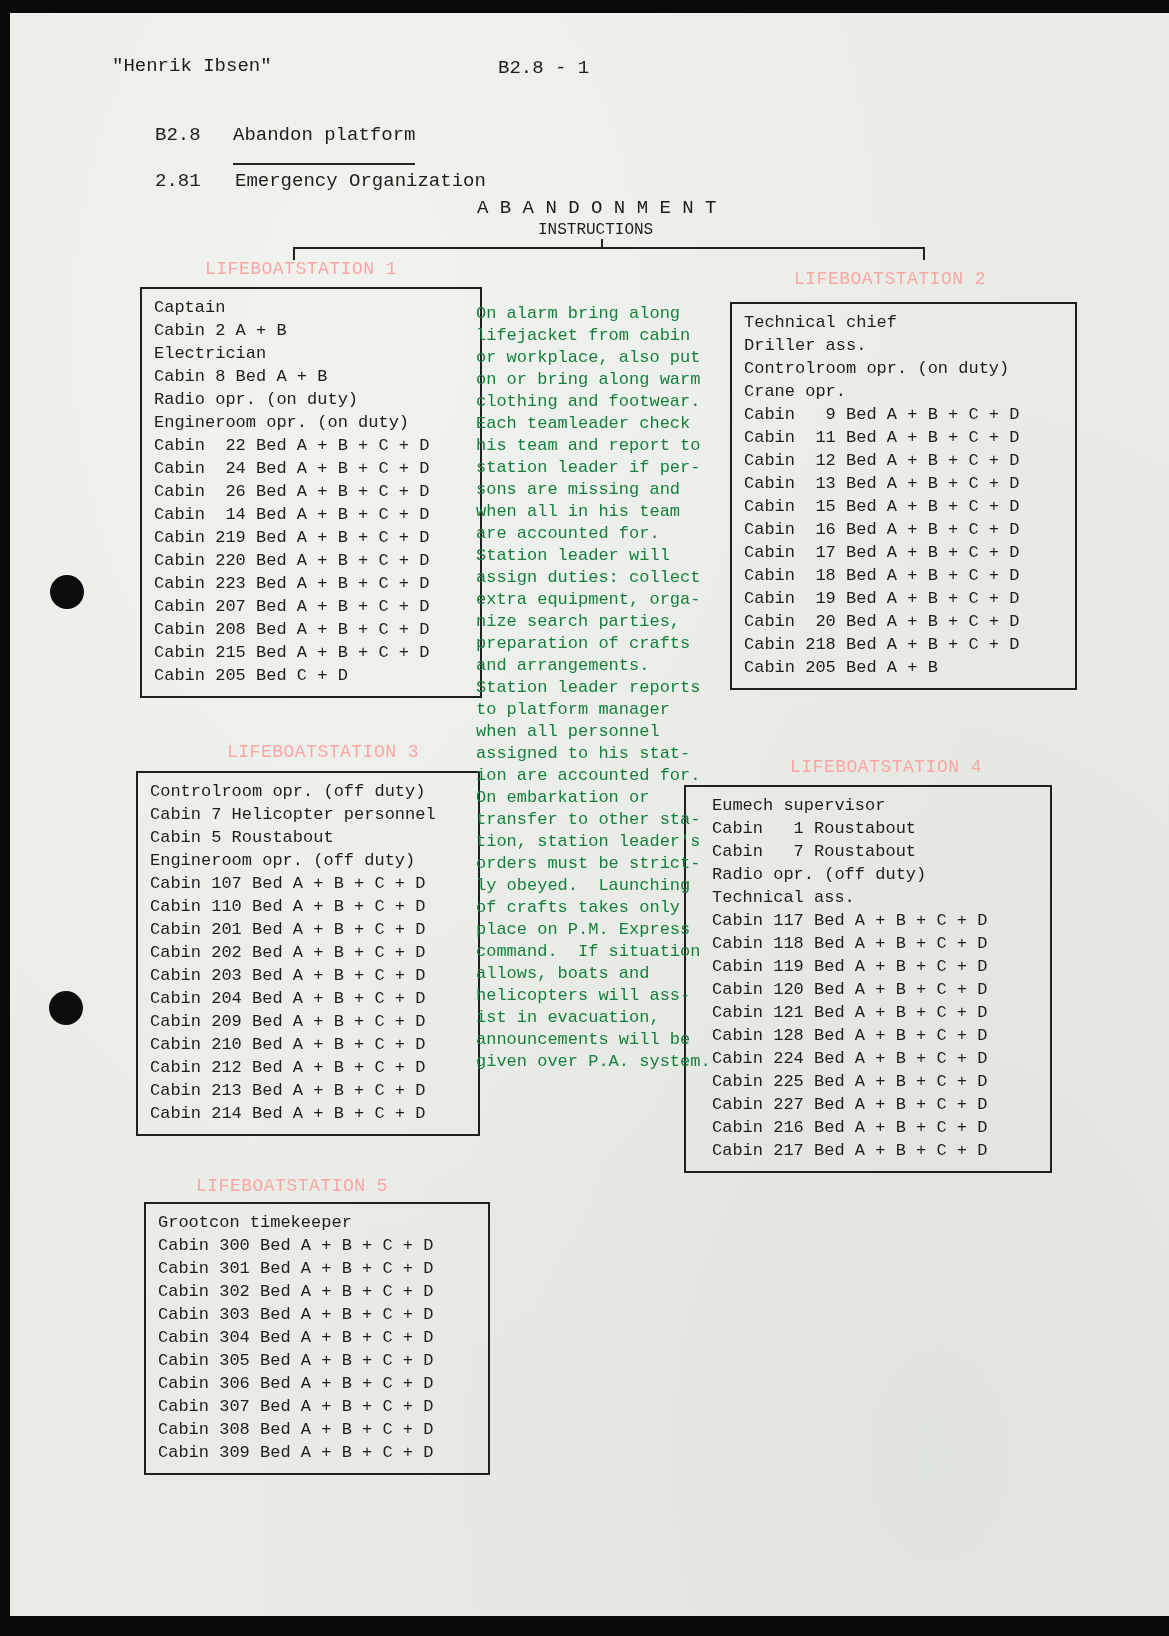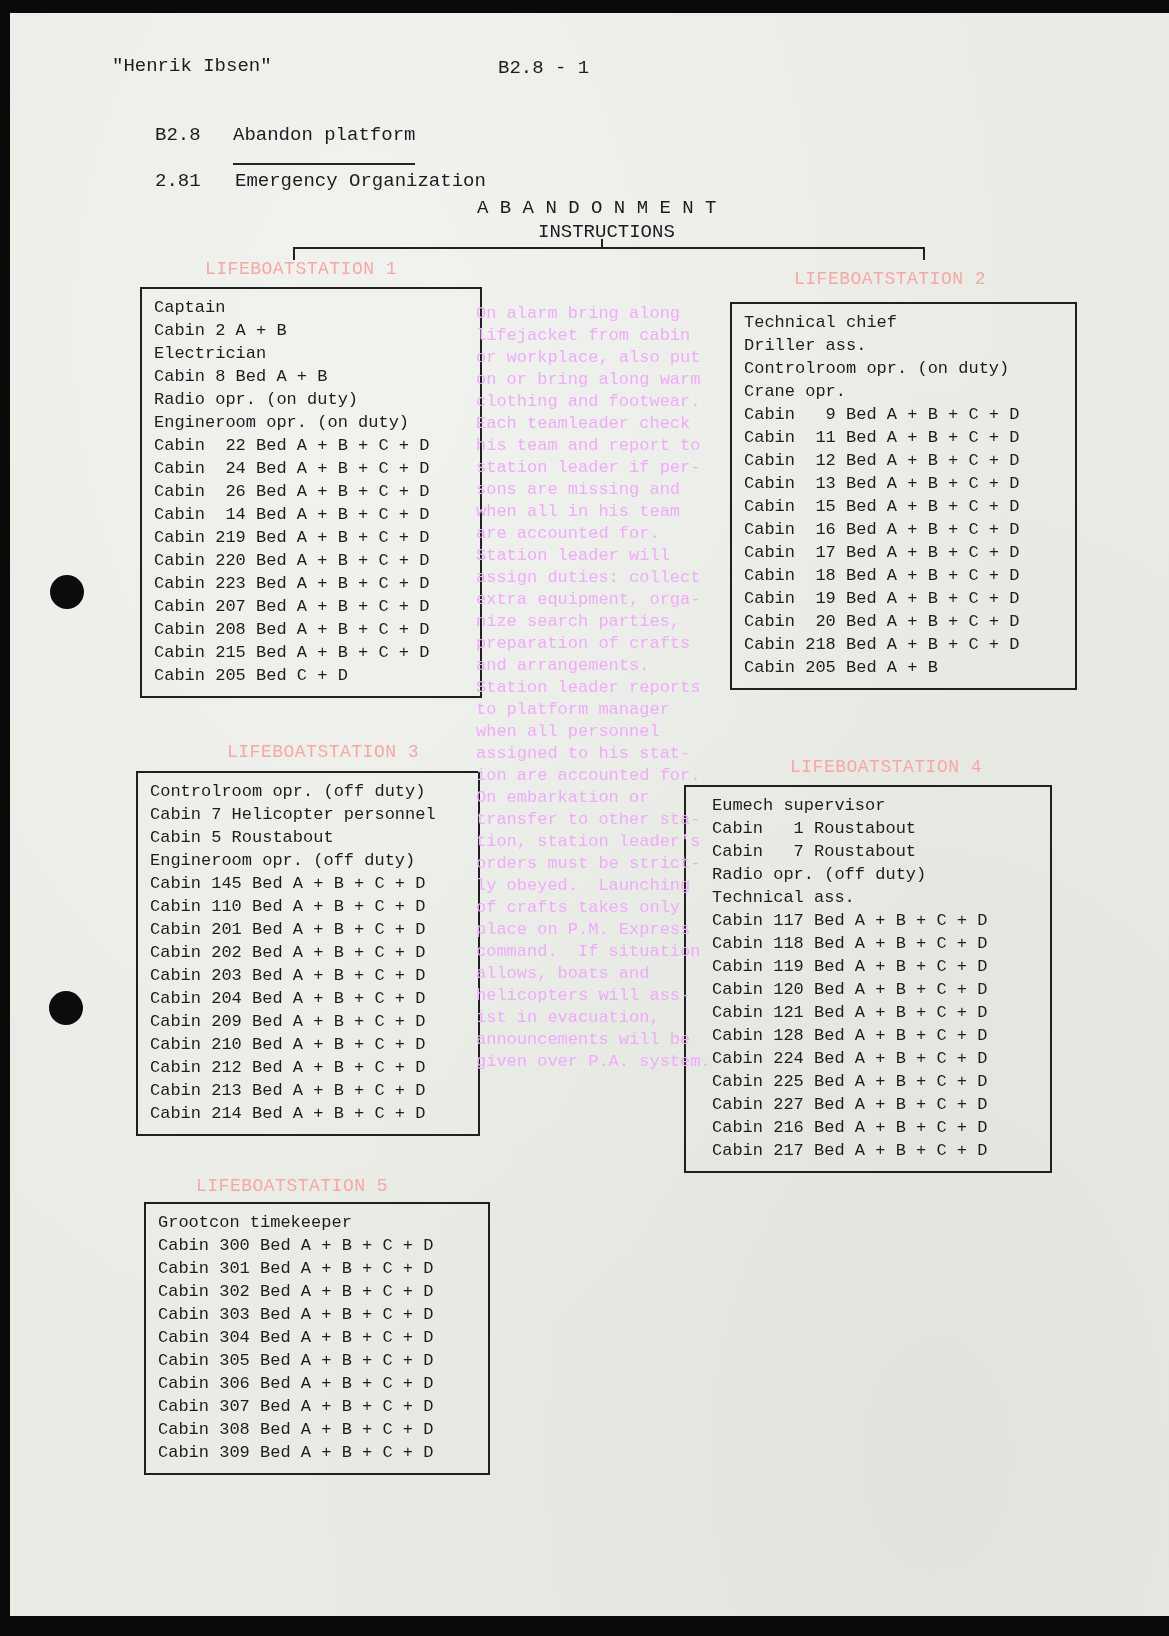--- a/index.html
+++ b/index.html
@@ -27,21 +27,21 @@
   .station-box {
     position:absolute;
     border:2px solid #202020;
     padding:7px 4px 9px 12px;
     font-size:17px; line-height:23px;
     color:#1d1d1d;
   }
   .instr {
     position:absolute;
     font-size:17px; line-height:22px;
-    color:#f0abfc;
+    color:#15803d;
   }
   .tline { white-space:pre; }
   .hline, .vline { position:absolute; background:#202020; }
   .hole { position:absolute; width:34px; height:34px; border-radius:50%; background:#0c0c0c; }
 </style>
 </head>
 <body>
 
 <div class="page">
   <div class="paper"></div>
@@ -52,21 +52,21 @@
   <div class="txt h19" style="left:112px; top:55px;">"Henrik Ibsen"</div>
   <div class="txt h19" style="left:498px; top:57px;text-align:center;">B2.8 - 1</div>
 
   <div class="txt h19" style="left:155px; top:124px;">B2.8</div>
   <div class="txt h19 underlined" style="left:233px; top:124px;">Abandon platform</div>
 
   <div class="txt h19" style="left:155px; top:170px;">2.81</div>
   <div class="txt h19" style="left:235px; top:170px;">Emergency Organization</div>
 
   <div class="txt h19" style="left:477px; top:197px;">A B A N D O N M E N T</div>
-  <div class="txt" style="left:538px; top:221px; font-size:19px;">INSTRUCTIONS</div>
+  <div class="txt" style="left:538px; top:221px; font-size:16px;">INSTRUCTIONS</div>
 
   <div class="vline" style="left:601px; top:239px; width:2px; height:9px;"></div>
   <div class="hline" style="left:293px; top:247px; width:632px; height:2px;"></div>
   <div class="vline" style="left:293px; top:247px; width:2px; height:13px;"></div>
   <div class="vline" style="left:923px; top:247px; width:2px; height:13px;"></div>
 
   <div class="station-label" style="left:205px; top:259px;">LIFEBOATSTATION 1</div>
   <div class="station-label" style="left:794px; top:269px;">LIFEBOATSTATION 2</div>
   <div class="station-label" style="left:204px; top:742px;margin-left:23px;">LIFEBOATSTATION 3</div>
   <div class="station-label" style="left:790px; top:757px;">LIFEBOATSTATION 4</div>
@@ -107,21 +107,21 @@
       <div class="tline">Cabin  19 Bed A + B + C + D</div>
       <div class="tline">Cabin  20 Bed A + B + C + D</div>
       <div class="tline">Cabin 218 Bed A + B + C + D</div>
       <div class="tline">Cabin 205 Bed A + B</div>
     </div>
   <div class="station-box" style="left:136px; top:771px; width:324px;">
       <div class="tline">Controlroom opr. (off duty)</div>
       <div class="tline">Cabin 7 Helicopter personnel</div>
       <div class="tline">Cabin 5 Roustabout</div>
       <div class="tline">Engineroom opr. (off duty)</div>
-      <div class="tline">Cabin 145 Bed A + B + C + D</div>
+      <div class="tline">Cabin 107 Bed A + B + C + D</div>
       <div class="tline">Cabin 110 Bed A + B + C + D</div>
       <div class="tline">Cabin 201 Bed A + B + C + D</div>
       <div class="tline">Cabin 202 Bed A + B + C + D</div>
       <div class="tline">Cabin 203 Bed A + B + C + D</div>
       <div class="tline">Cabin 204 Bed A + B + C + D</div>
       <div class="tline">Cabin 209 Bed A + B + C + D</div>
       <div class="tline">Cabin 210 Bed A + B + C + D</div>
       <div class="tline">Cabin 212 Bed A + B + C + D</div>
       <div class="tline">Cabin 213 Bed A + B + C + D</div>
       <div class="tline">Cabin 214 Bed A + B + C + D</div>

